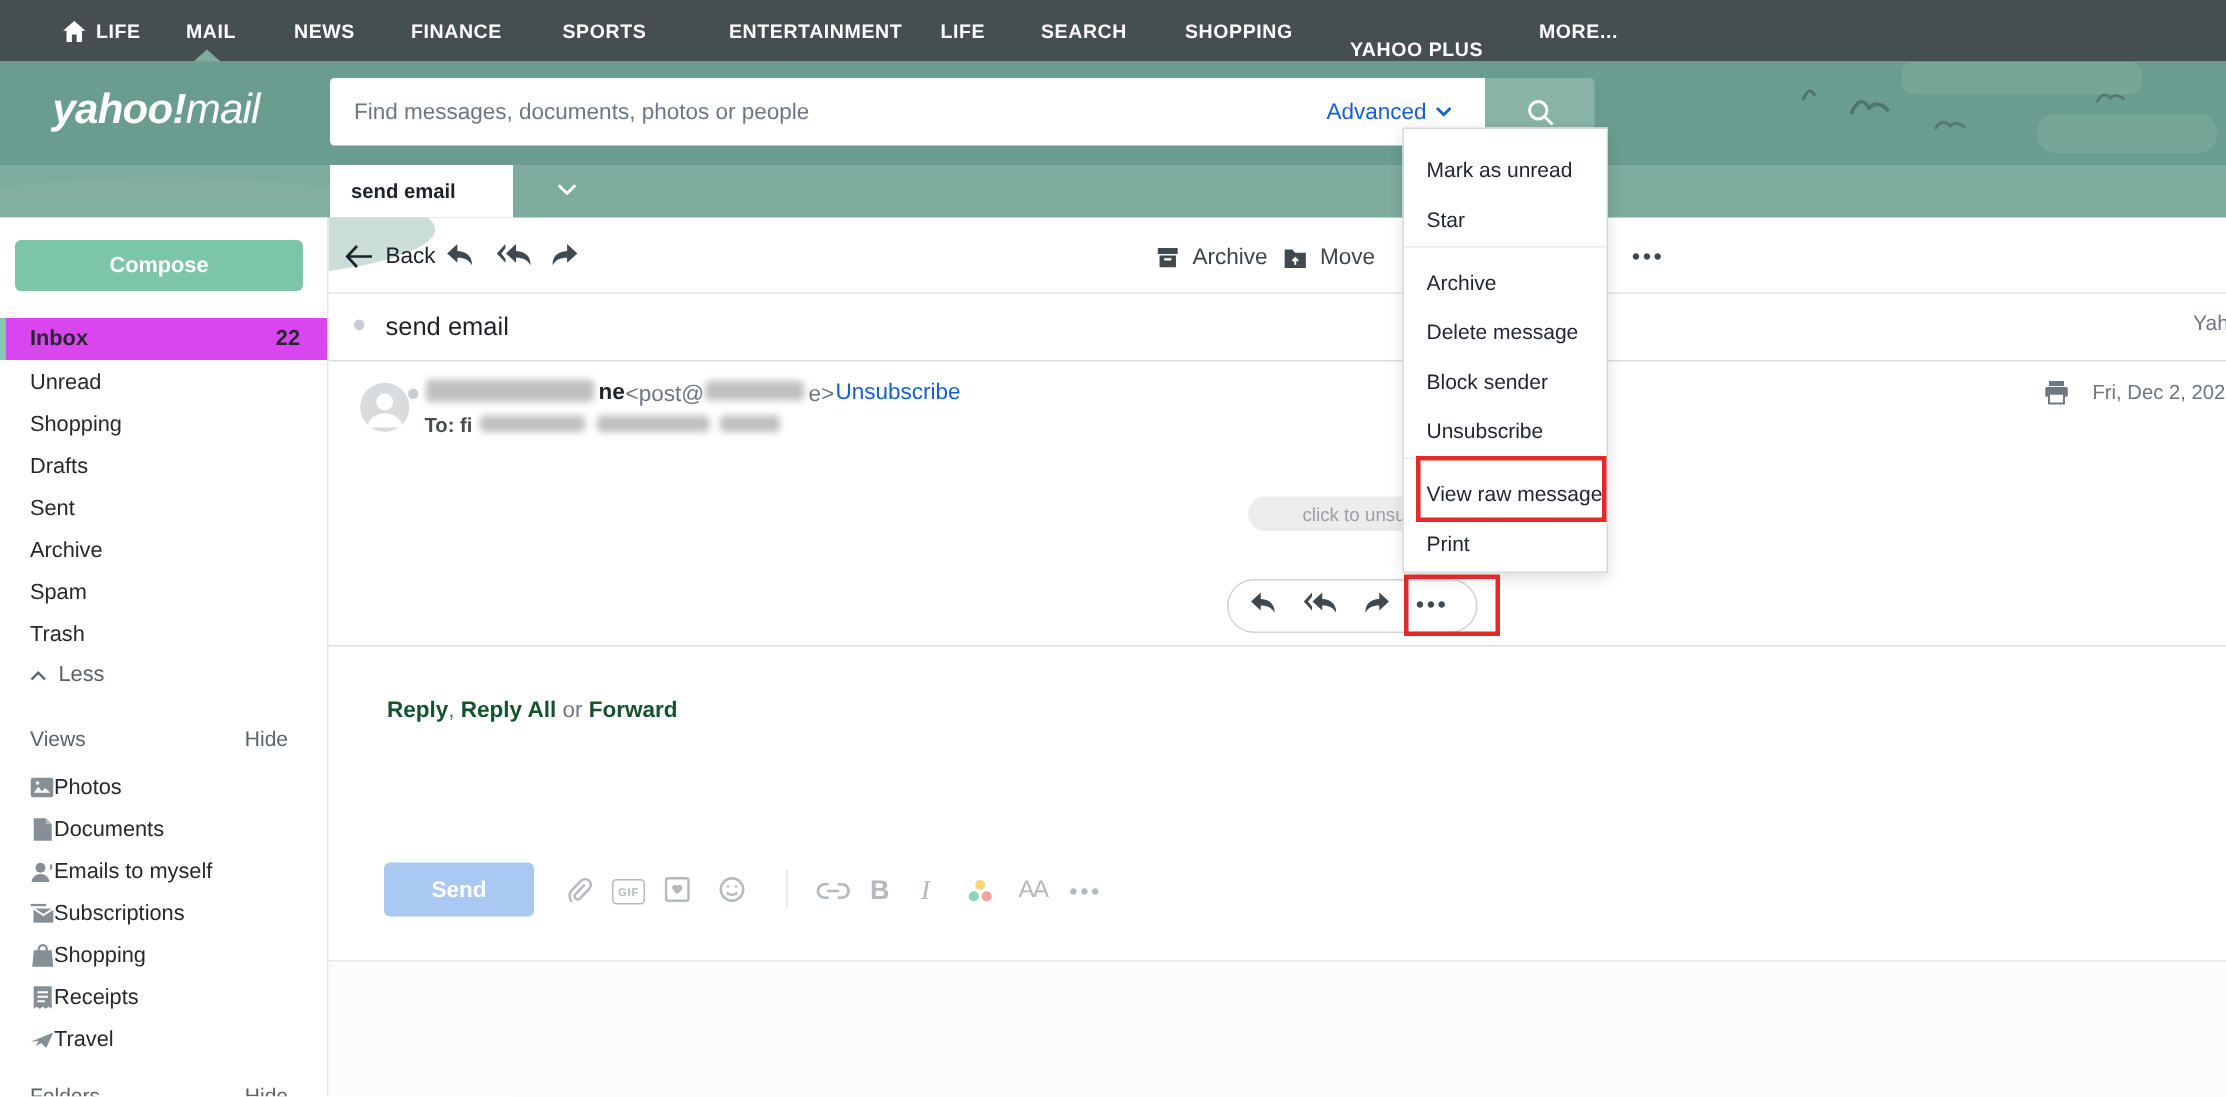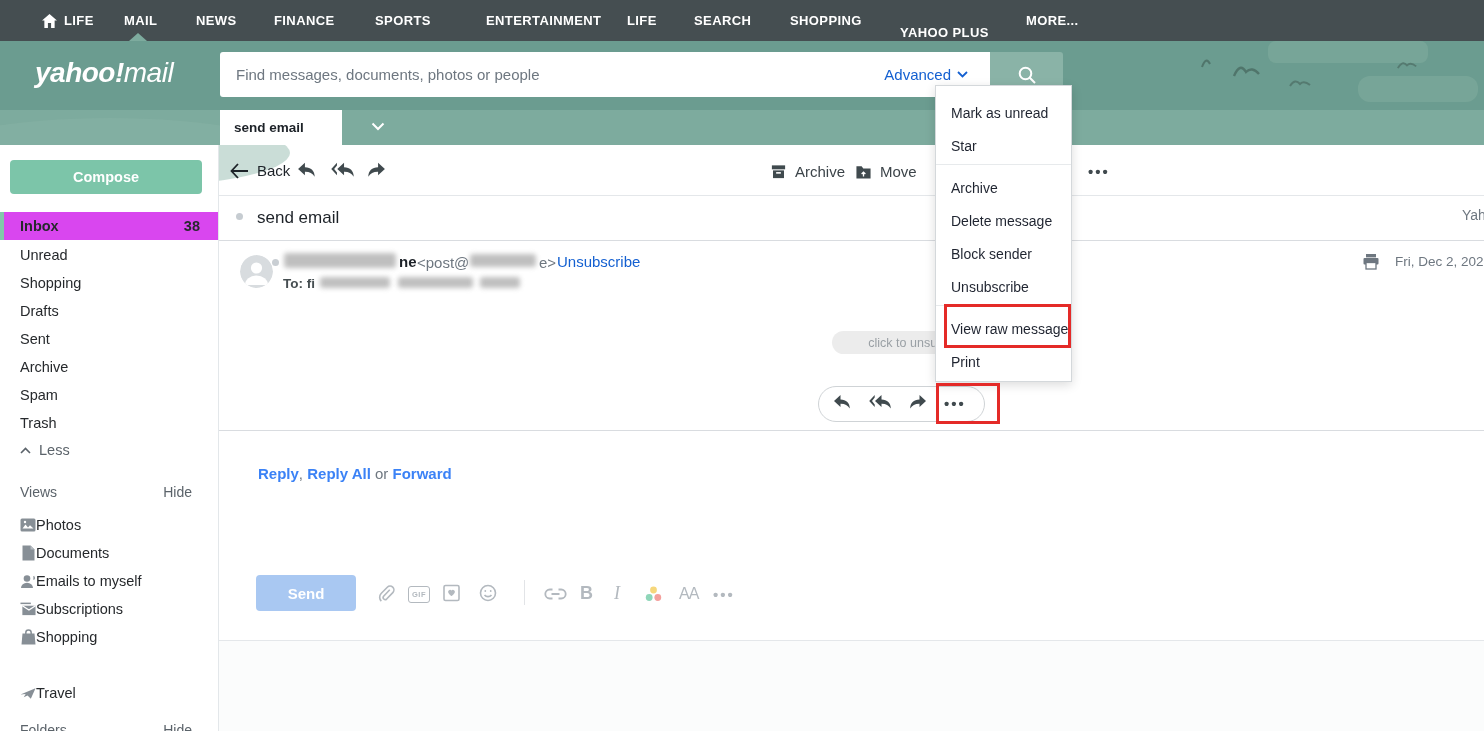--- a/index.html
+++ b/index.html
@@ -73,21 +73,21 @@
   .blur { position:absolute; background:#bfbfbf; border-radius:3px; filter:blur(2.5px); }
   .sender-line { font-size:15px; }
   .unsub-link { color:#1460d1; cursor:pointer; }
   .pill-unsub { position:absolute; left:832px; top:331px; width:165px; height:23px; background:#ececec;
                 border-radius:12px; display:flex; align-items:center; justify-content:center;
                 font-size:12.5px; color:#9aa0a5; cursor:pointer; white-space:nowrap; overflow:hidden; }
   .reply-pill { position:absolute; left:818px; top:386px; width:167px; height:36px;
                 border:1.5px solid #cfd3d6; border-radius:18px; background:#fff; }
 
   .links-row { position:absolute; left:258px; top:465px; font-size:15px; }
-  .links-row .lnk { color:#3b82f6; font-weight:bold; cursor:pointer;text-align:right; }
+  .links-row .lnk { color:#14532d; font-weight:bold; cursor:pointer;text-align:right; }
   .links-row .sep { color:#6e7780; }
 
   
   .send-btn { position:absolute; left:256px; top:575px; width:100px; height:36px; background:#a9c8f2;
               border:none; border-radius:4px; color:#fff; font-weight:bold; font-size:15px;
               font-family:"Liberation Sans",sans-serif; cursor:pointer; }
   .cicon { position:absolute; top:584px; color:#b3b9bf; cursor:pointer; }
   .gifbox { border:1.5px solid #b3b9bf; border-radius:3px; font-size:7.5px; font-weight:bold;
             color:#b3b9bf; padding:3px 3px; letter-spacing:.5px; }
   .boldic { font-size:18px; font-weight:bold; color:#b3b9bf; }
@@ -190,21 +190,21 @@
         <span>MORE...</span>
       </div>
     <div class="nav-caret"></div>
   </div>
 
   <div class="sidebar">
     <button class="compose">Compose</button>
 
     <div class="srow sel" style="top:67px;">
       <span>Inbox</span>
-      <span class="cnt">38</span>
+      <span class="cnt">22</span>
     </div>
     <div class="srow" style="top:96px;">
         <span>Unread</span>
       </div>
     <div class="srow" style="top:124px;">
         <span>Shopping</span>
       </div>
     <div class="srow" style="top:152px;">
         <span>Drafts</span>
       </div>
@@ -273,20 +273,29 @@
       <span>Subscriptions</span>
     </div>
     <div class="vitem" style="top:472px;">
       <span class="vicon">
           <svg width="15" height="16" viewBox="0 0 15 16">
             <path d="M1.5 4.5h12l1 11h-14z" fill="#878f96"></path>
             <path d="M4.8 6V3.8a2.7 2.7 0 0 1 5.4 0V6" stroke="#878f96" stroke-width="1.5" fill="none"></path>
           </svg>
         </span>
       <span>Shopping</span>
+    </div>
+    <div class="vitem" style="top:500px;">
+      <span class="vicon">
+          <svg width="13" height="16" viewBox="0 0 13 16">
+            <path d="M0.5 0.5h12v15l-2-1.4-2 1.4-2-1.4-2 1.4-2-1.4-2 1.4z" fill="#878f96"></path>
+            <path d="M3 4.5h7M3 7.5h7M3 10.5h5" stroke="#fff" stroke-width="1.2"></path>
+          </svg>
+        </span>
+      <span>Receipts</span>
     </div>
     <div class="vitem" style="top:528px;">
       <span class="vicon">
           <svg width="17" height="13" viewBox="0 0 17 13">
             <path d="M0.5 7.5l16-6.5-5 11-3.5-3.5-4 2 2-3.5z" fill="#878f96"></path>
           </svg>
         </span>
       <span>Travel</span>
     </div>
 

